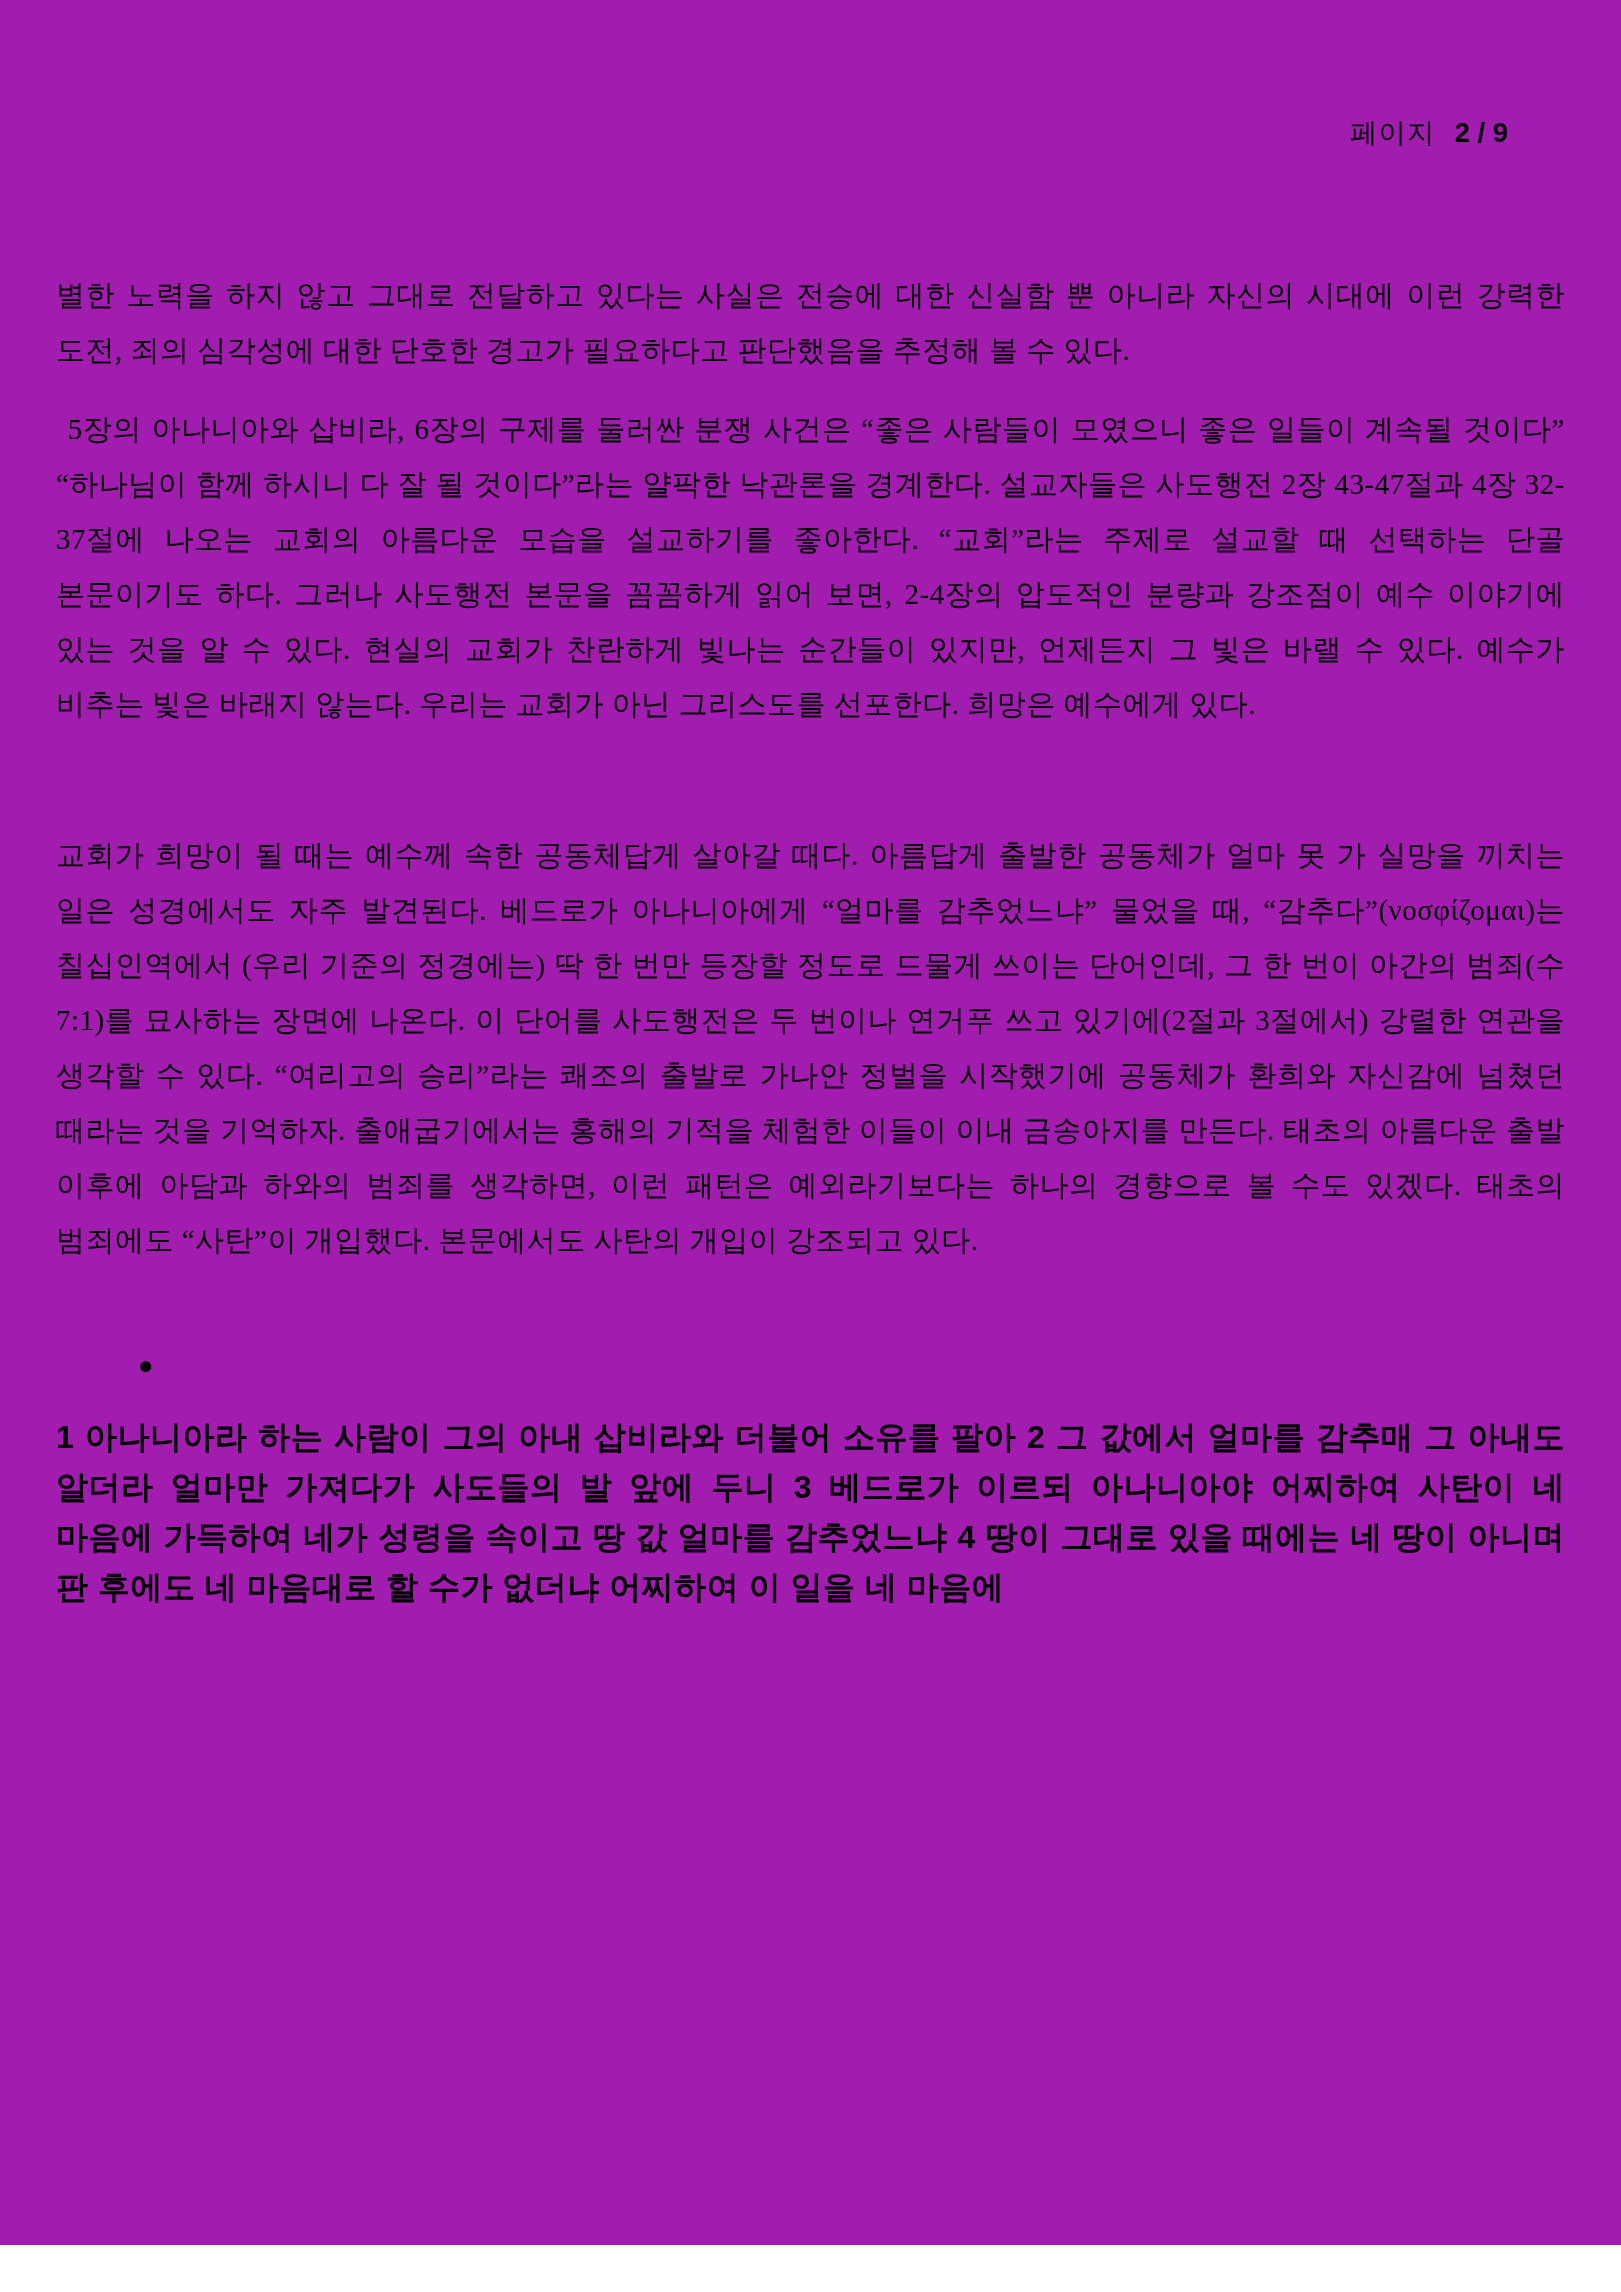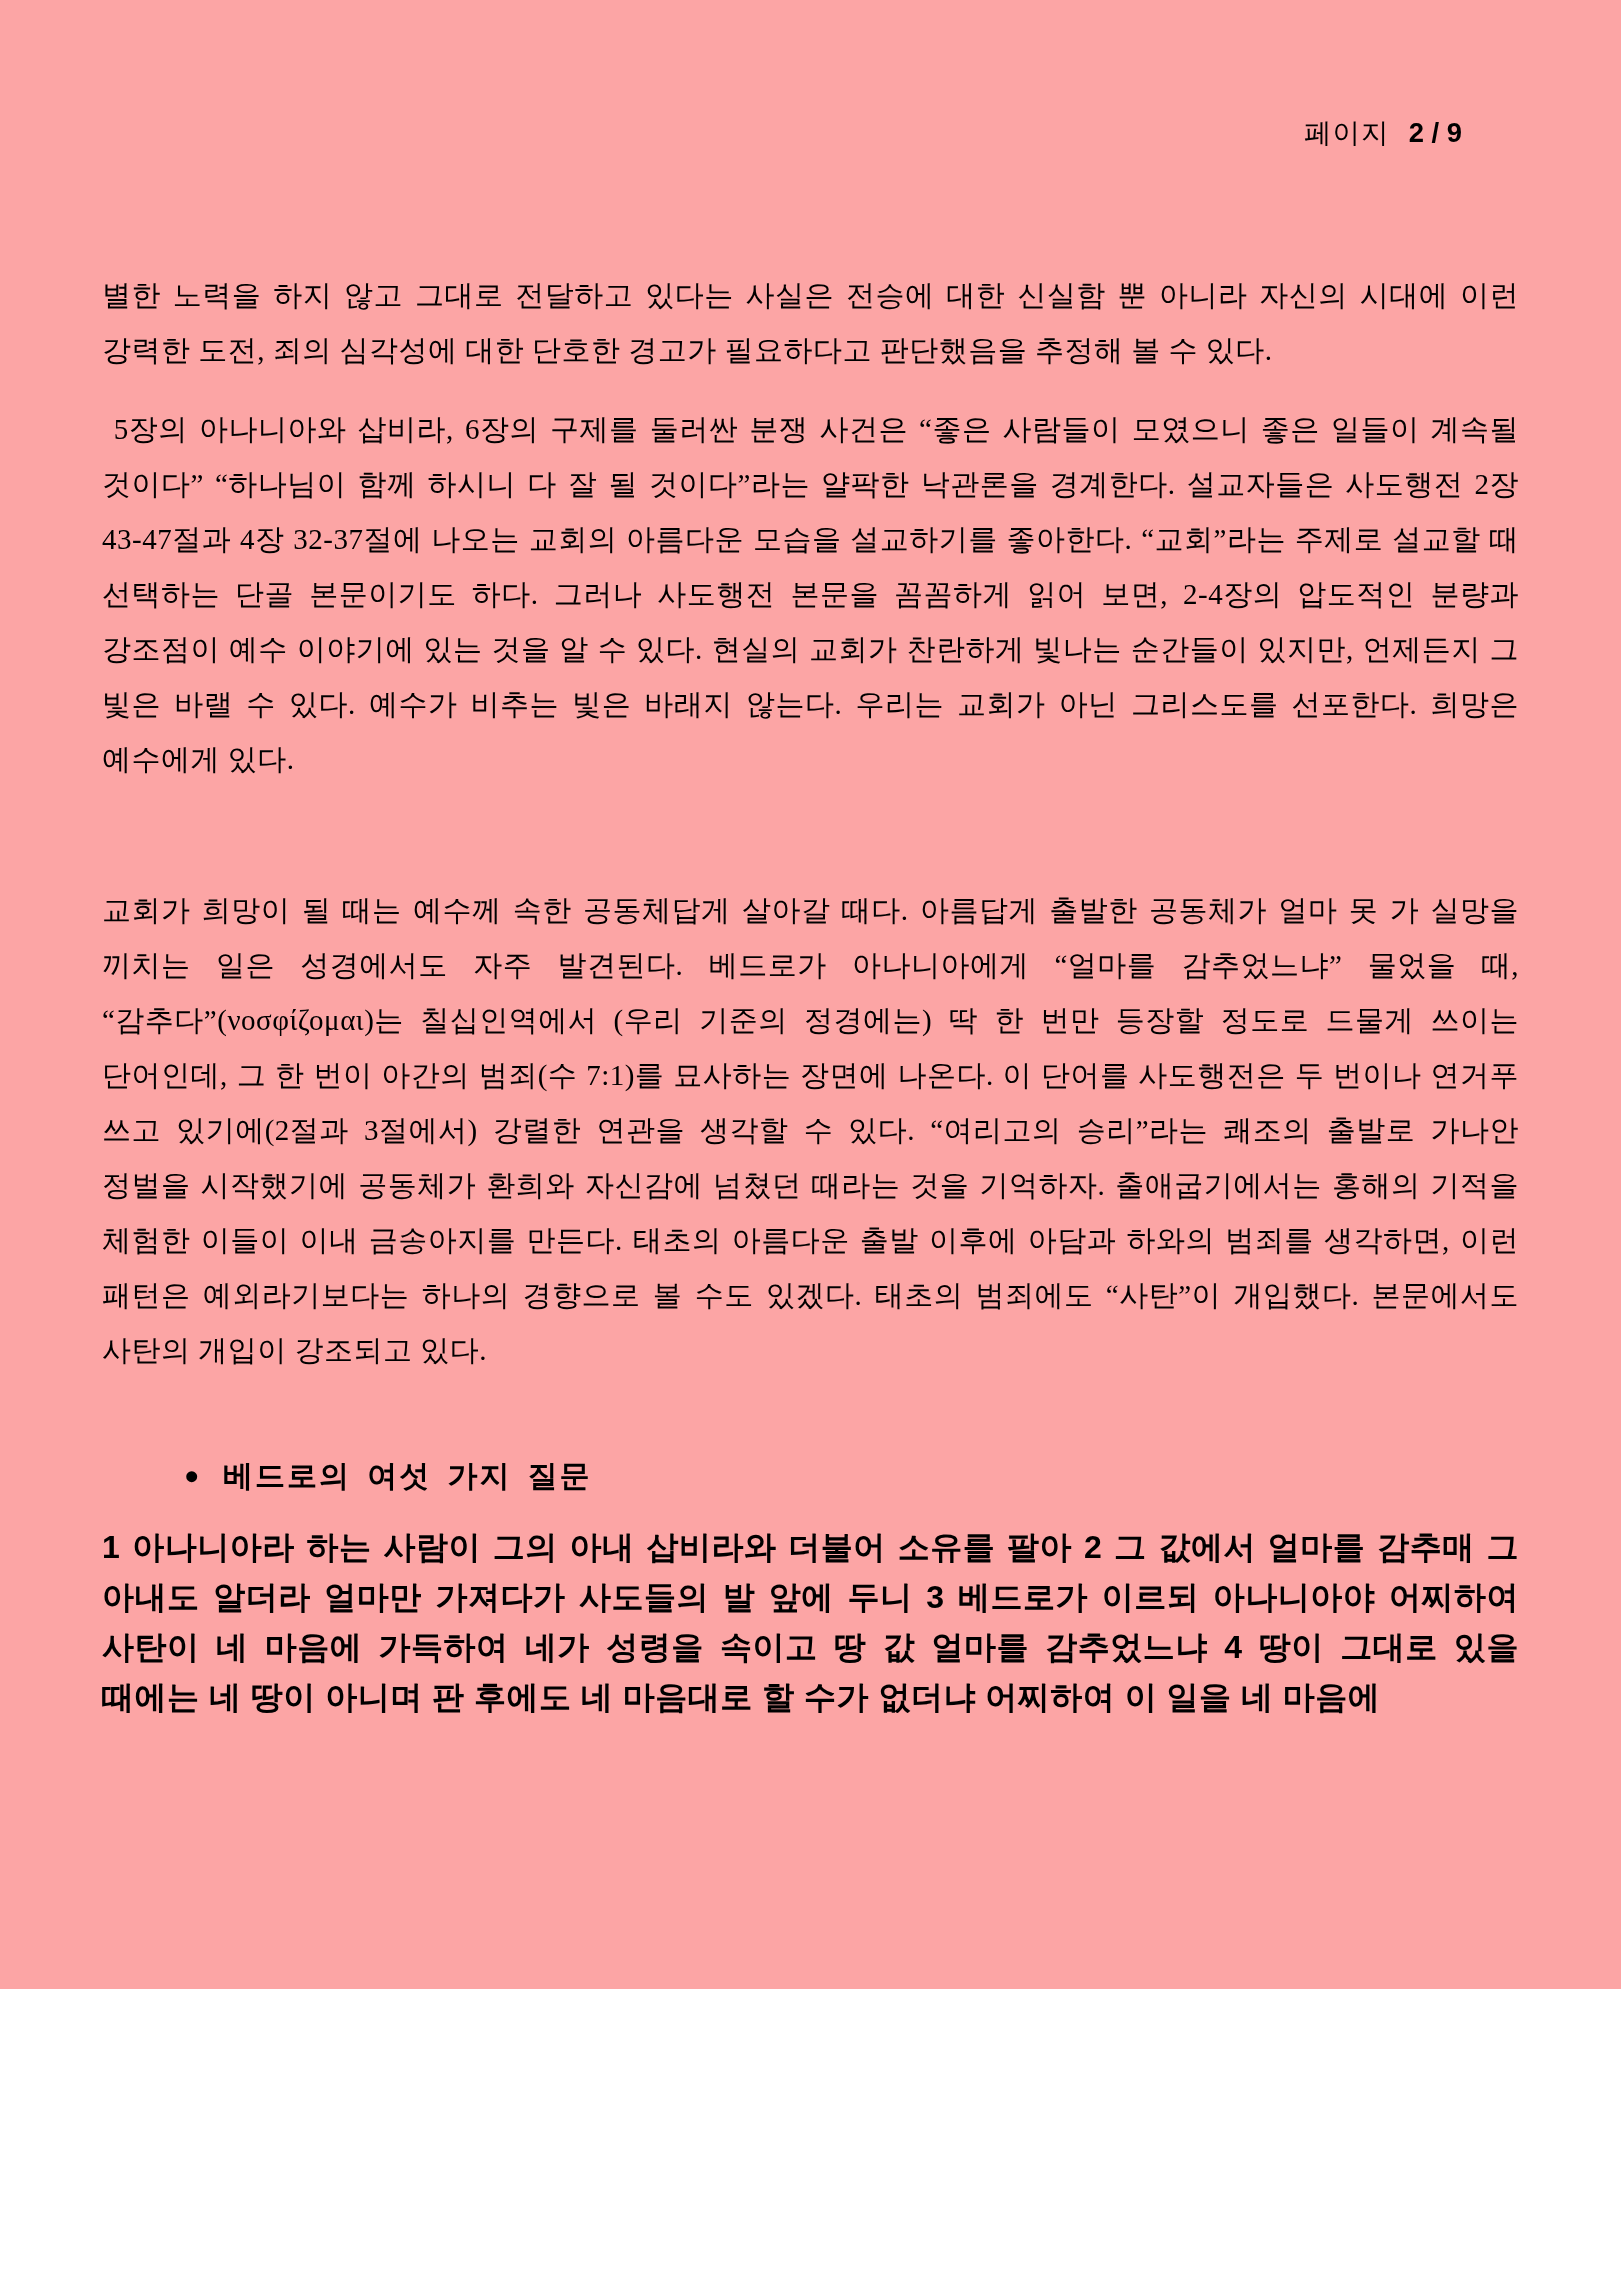--- a/index.html
+++ b/index.html
@@ -3,25 +3,25 @@
 <meta charset="utf-8">
 <style>
   html, body {
     margin: 0;
     padding: 0;
     background: #ffffff;
   }
   .page {
     position: relative;
     width: 1621px;
-    height: 1989px;
-    background: #fca5a5;
+    height: 2245px;
+    background: #a21caf;
     color: #000000;
     box-sizing: border-box;
-    padding: 0 102px;
+    padding: 0 56px;
     overflow: hidden;
     font-family: "Liberation Serif", "DejaVu Serif", serif;
   }
   .header {
     margin-top: 113px;
     text-align: right;
     padding-right: 57px;
     font-size: 27.4px;
     line-height: 39px;
     color: #000000;
@@ -102,19 +102,18 @@
 
   <p class="body-para para1">별한 노력을 하지 않고 그대로 전달하고 있다는 사실은 전승에 대한 신실함 뿐 아니라 자신의 시대에 이런 강력한 도전, 죄의 심각성에 대한 단호한 경고가 필요하다고 판단했음을 추정해 볼 수 있다.</p>
 
   <p class="body-para para2">5장의 아나니아와 삽비라, 6장의 구제를 둘러싼 분쟁 사건은 “좋은 사람들이 모였으니 좋은 일들이 계속될 것이다” “하나님이 함께 하시니 다 잘 될 것이다”라는 얄팍한 낙관론을 경계한다. 설교자들은 사도행전 2장 43-47절과 4장 32-37절에 나오는 교회의 아름다운 모습을 설교하기를 좋아한다. “교회”라는 주제로 설교할 때 선택하는 단골 본문이기도 하다. 그러나 사도행전 본문을 꼼꼼하게 읽어 보면, 2-4장의 압도적인 분량과 강조점이 예수 이야기에 있는 것을 알 수 있다. 현실의 교회가 찬란하게 빛나는 순간들이 있지만, 언제든지 그 빛은 바랠 수 있다. 예수가 비추는 빛은 바래지 않는다. 우리는 교회가 아닌 그리스도를 선포한다. 희망은 예수에게 있다.</p>
 
 
   <p class="body-para para3">교회가 희망이 될 때는 예수께 속한 공동체답게 살아갈 때다. 아름답게 출발한 공동체가 얼마 못 가 실망을 끼치는 일은 성경에서도 자주 발견된다. 베드로가 아나니아에게 “얼마를 감추었느냐” 물었을 때, “감추다”(νοσφίζομαι)는 칠십인역에서 (우리 기준의 정경에는) 딱 한 번만 등장할 정도로 드물게 쓰이는 단어인데, 그 한 번이 아간의 범죄(수 7:1)를 묘사하는 장면에 나온다. 이 단어를 사도행전은 두 번이나 연거푸 쓰고 있기에(2절과 3절에서) 강렬한 연관을 생각할 수 있다. “여리고의 승리”라는 쾌조의 출발로 가나안 정벌을 시작했기에 공동체가 환희와 자신감에 넘쳤던 때라는 것을 기억하자. 출애굽기에서는 홍해의 기적을 체험한 이들이 이내 금송아지를 만든다. 태초의 아름다운 출발 이후에 아담과 하와의 범죄를 생각하면, 이런 패턴은 예외라기보다는 하나의 경향으로 볼 수도 있겠다. 태초의 범죄에도 “사탄”이 개입했다. 본문에서도 사탄의 개입이 강조되고 있다.</p>
 
   <div class="section-heading">
     <span class="bullet">●</span>
-    <span class="heading-text">베드로의 여섯 가지 질문</span>
   </div>
 
   <p class="scripture">1  아나니아라 하는 사람이 그의 아내 삽비라와 더불어 소유를 팔아 2  그 값에서 얼마를 감추매 그 아내도 알더라 얼마만 가져다가 사도들의 발 앞에 두니 3  베드로가 이르되 아나니아야 어찌하여 사탄이 네 마음에 가득하여 네가 성령을 속이고 땅 값 얼마를 감추었느냐 4  땅이 그대로 있을 때에는 네 땅이 아니며 판 후에도 네 마음대로 할 수가 없더냐 어찌하여 이 일을 네 마음에</p>
 
 </div>
 
 
 </body></html>

